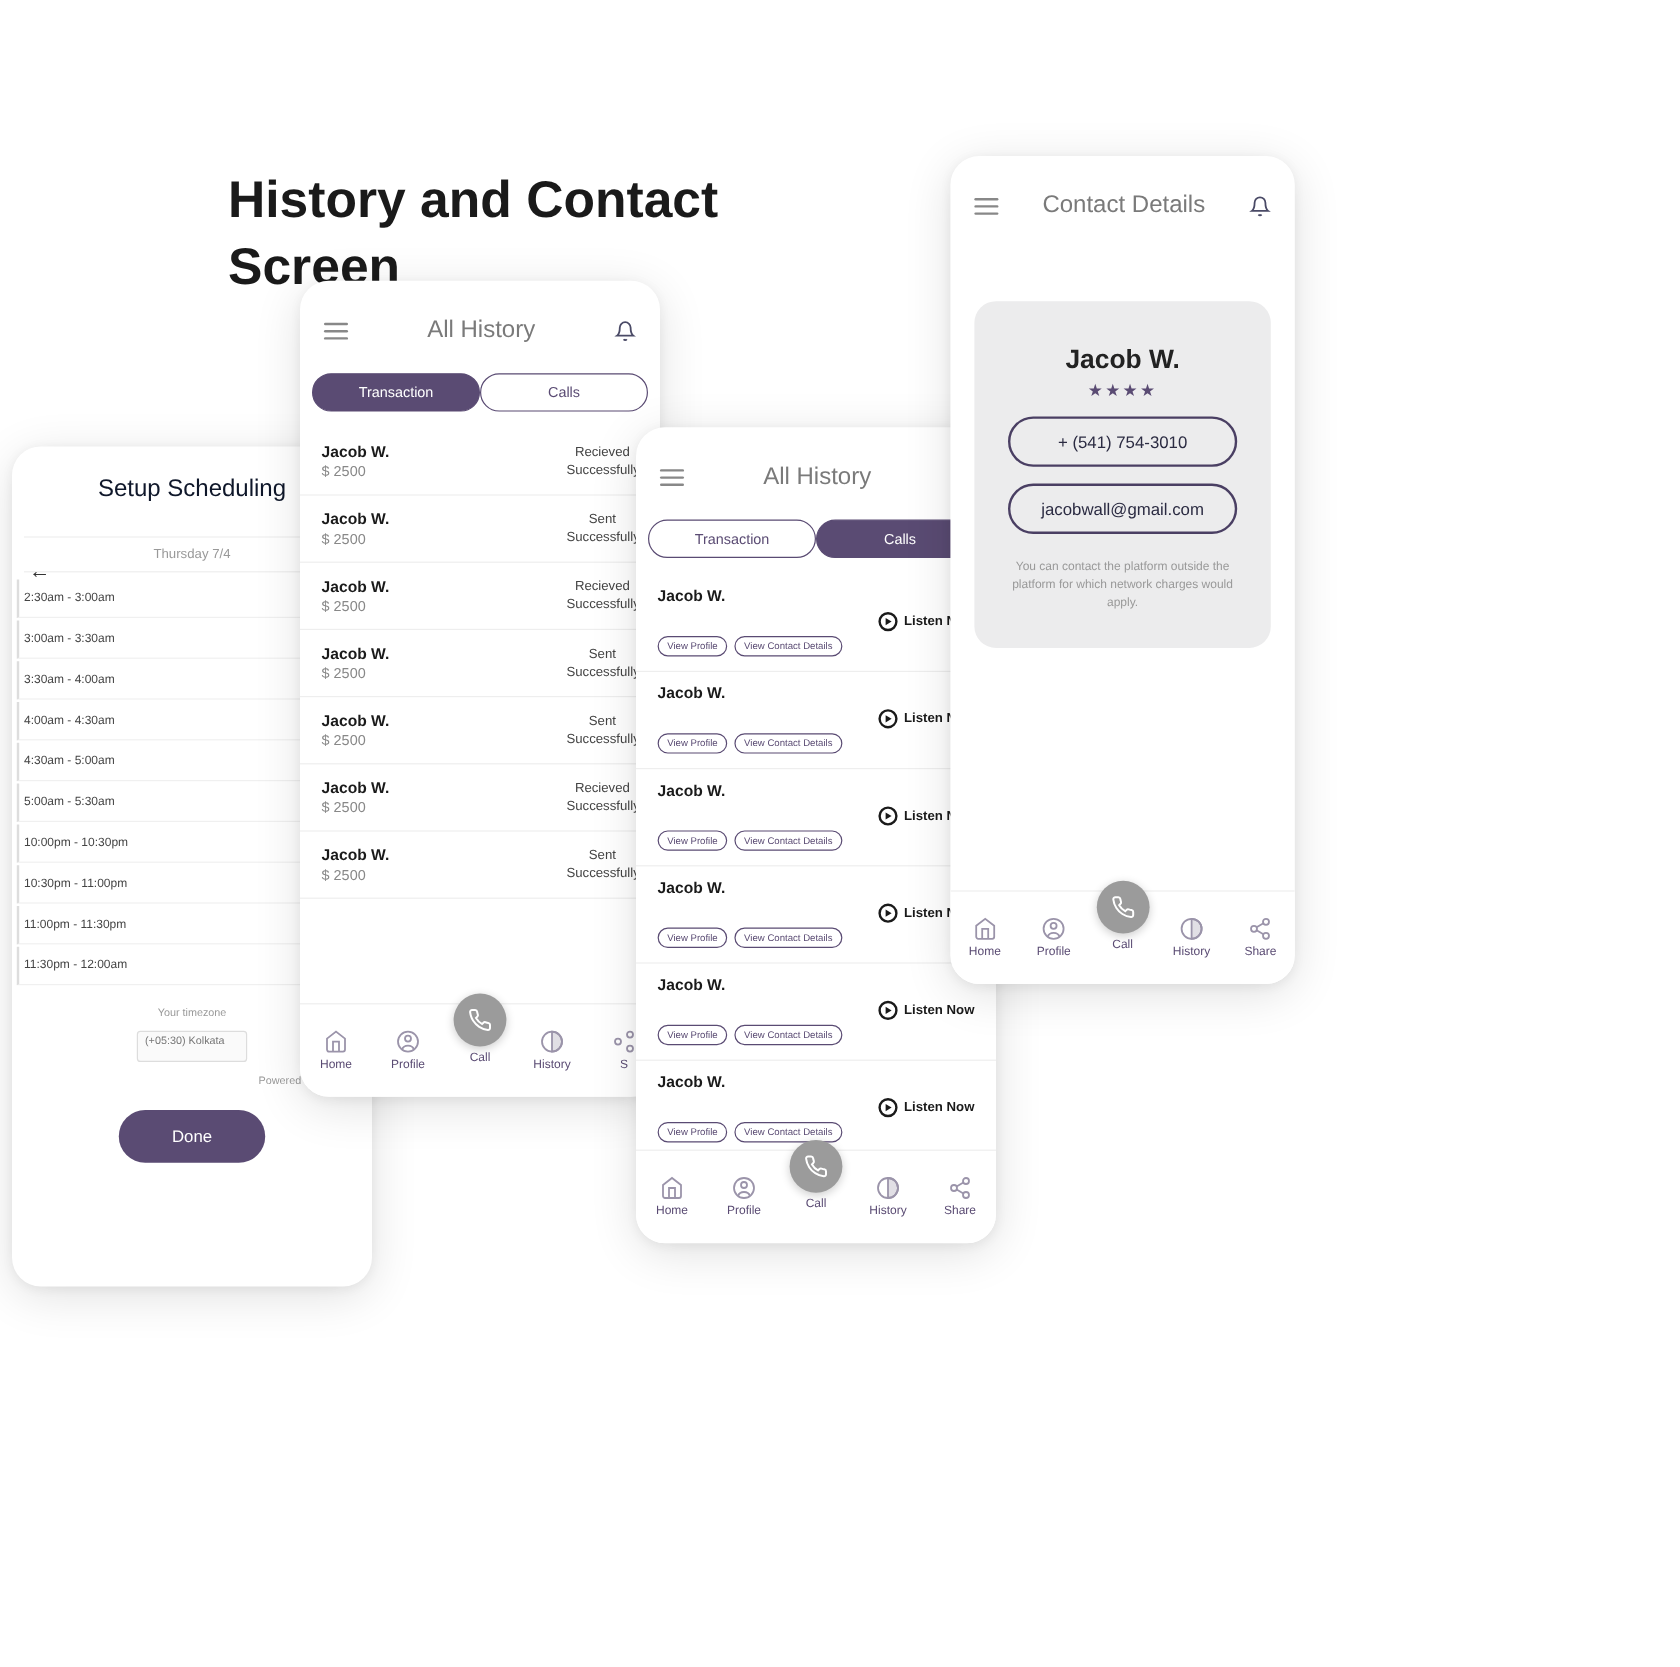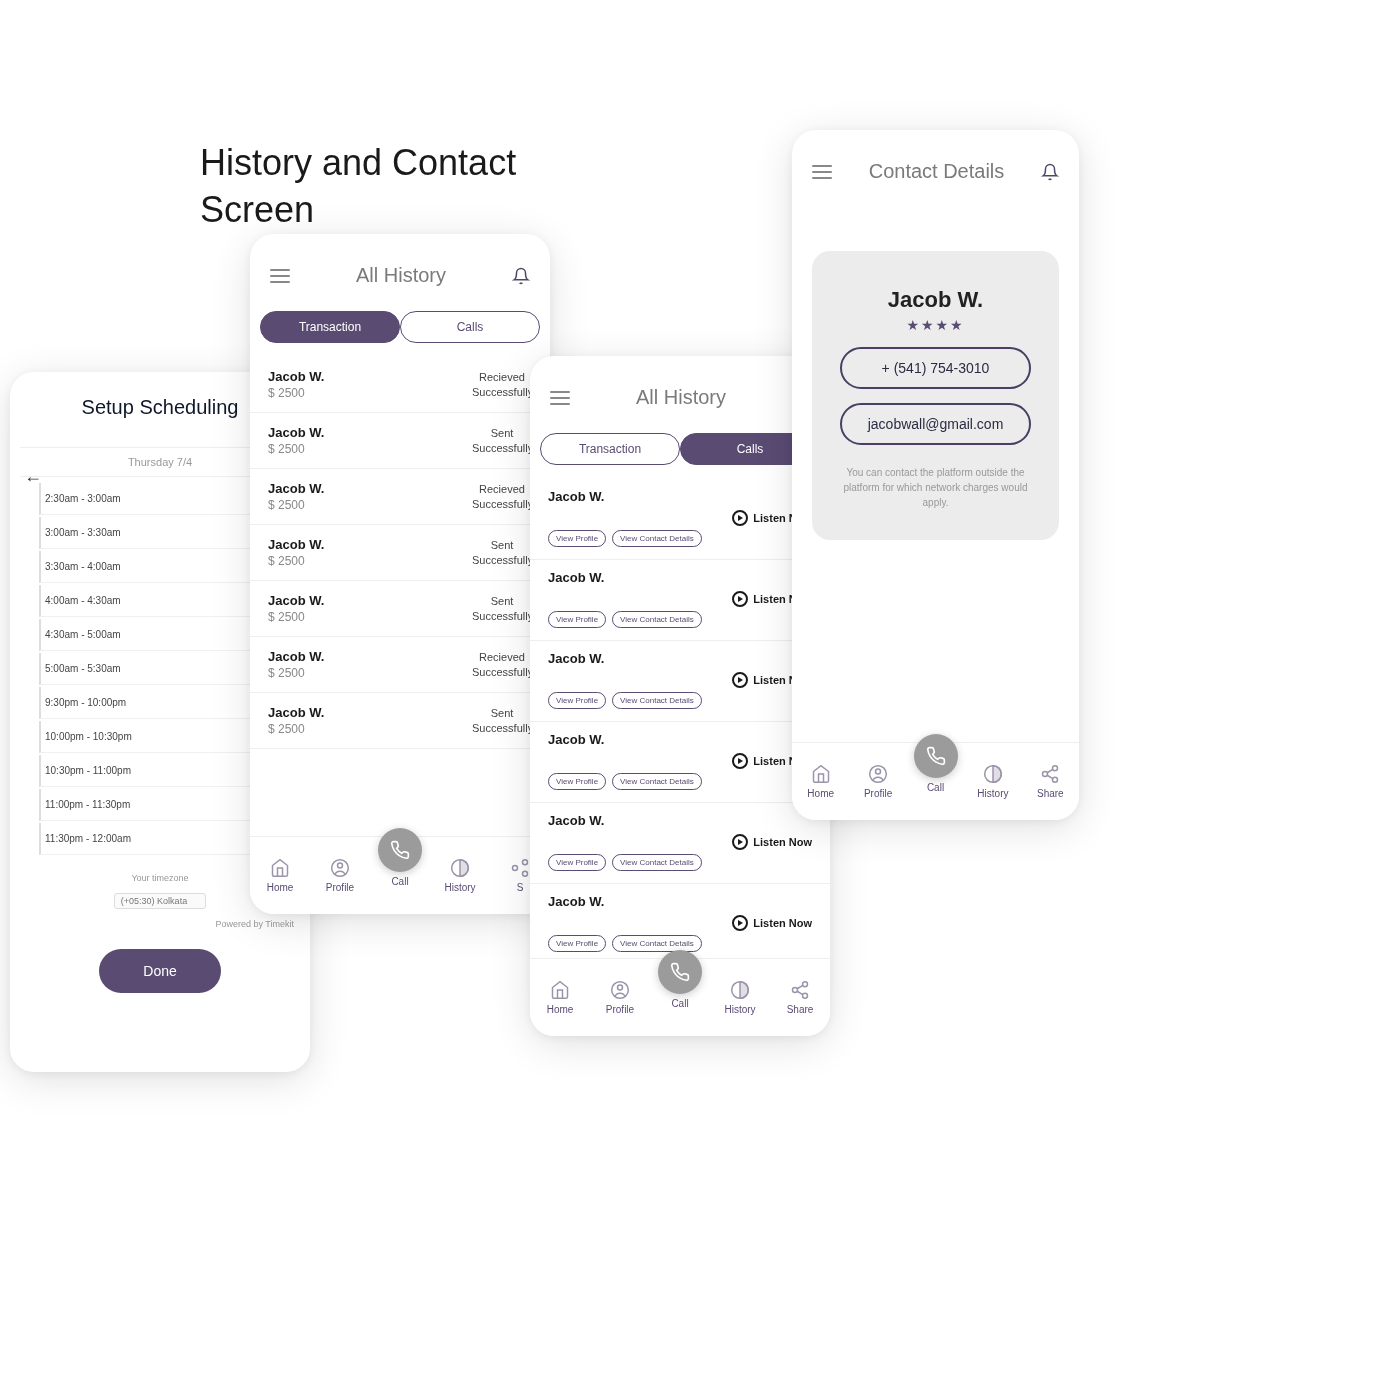--- a/index.html
+++ b/index.html
@@ -7,42 +7,42 @@
   font-family: -apple-system, BlinkMacSystemFont, "Segoe UI", sans-serif;
   background: #fff;
   width: 1400px;
   height: 1389px;
   position: relative;
   overflow: hidden;
 }
 .heading {
   position: absolute;
   top: 140px;
-  left: 200px;
-  font-size: 36px;
-  font-weight: 400;
+  left: 190px;
+  font-size: 43px;
+  font-weight: 700;
   color: #1a1a1a;
   line-height: 1.3;
 }
 .phone {
   position: absolute;
   background: #fff;
   border-radius: 24px;
   box-shadow: 0 8px 40px rgba(0,0,0,0.12), 0 2px 10px rgba(0,0,0,0.06);
   overflow: hidden;
 }
 
 .screen1 { top: 372px; left: 10px; width: 300px; height: 700px; }
 .s1-header { padding: 24px 20px 10px; text-align: center; color: #0f172a; font-size: 20px; font-weight: 400; }
 .s1-back { position: absolute; top: 94px; left: 14px; color: #333; font-size: 18px; cursor: pointer; }
 .s1-date { text-align: center; color: #999; font-size: 11px; padding: 8px 0; border-top: 1px solid #eee; border-bottom: 1px solid #eee; margin: 18px 10px 6px; }
-.s1-slots { padding: 0 29px; }
+.s1-slots { padding: 0 4px; }
 .s1-slot { font-size: 10px; color: #444; padding: 10px 4px; border-bottom: 1px solid #f0f0f0; border-left: 2px solid #ddd; margin-bottom: 2px; cursor: pointer; }
 .s1-foot { display:flex; align-items:center; gap:10px; padding: 16px 16px 8px; font-size: 9px; color:#999;flex-direction:column; }
-.s1-tz-select { font-size:9px; color:#777; border:1px solid #ddd; border-radius:3px; padding:2px 18px 2px 6px; background:#fafafa; }
+.s1-tz-select { font-size:9px; color:#777; border:1px solid #ddd; border-radius:3px; padding:2px 18px 12px 6px; background:#fafafa; }
 .s1-done { display:block; margin: 12px auto 20px; background:#5a4b73; color:#fff; font-size:14px; border:none; border-radius: 24px; padding: 14px 44px; cursor:pointer; }
 
 
 .screen2 { top: 234px; left: 250px; width: 300px; height: 680px; }
 .hdr { display:flex; align-items:center; justify-content:space-between; padding: 30px 20px 18px; }
 .hdr-menu { width:20px; height:14px; position:relative; cursor:pointer; }
 .hdr-menu span { display:block; height:2px; background:#888; margin-bottom:4px; border-radius:1px; }
 .hdr-title { color:#7a7a7a; font-size:20px; font-weight:400; }
 .hdr-bell { width:18px; height:18px; cursor:pointer; }
 .seg { display:flex; padding: 6px 10px 14px; gap:0; }
@@ -94,21 +94,20 @@
   <div class="s1-header">Setup  Scheduling</div>
   <div class="s1-back">←</div>
   <div class="s1-date">Thursday 7/4</div>
   <div class="s1-slots" id="s1-slots">
       <div class="s1-slot">2:30am - 3:00am</div>
       <div class="s1-slot">3:00am - 3:30am</div>
       <div class="s1-slot">3:30am - 4:00am</div>
       <div class="s1-slot">4:00am - 4:30am</div>
       <div class="s1-slot">4:30am - 5:00am</div>
       <div class="s1-slot">5:00am - 5:30am</div>
-      <div class="s1-slot">9:30pm - 10:00pm</div>
       <div class="s1-slot">10:00pm - 10:30pm</div>
       <div class="s1-slot">10:30pm - 11:00pm</div>
       <div class="s1-slot">11:00pm - 11:30pm</div>
       <div class="s1-slot">11:30pm - 12:00am</div>
     </div>
   <div class="s1-foot">
     <span>Your timezone</span>
     <span class="s1-tz-select">(+05:30) Kolkata</span>
     <span style="margin-left:auto">Powered by Timekit</span>
   </div>

